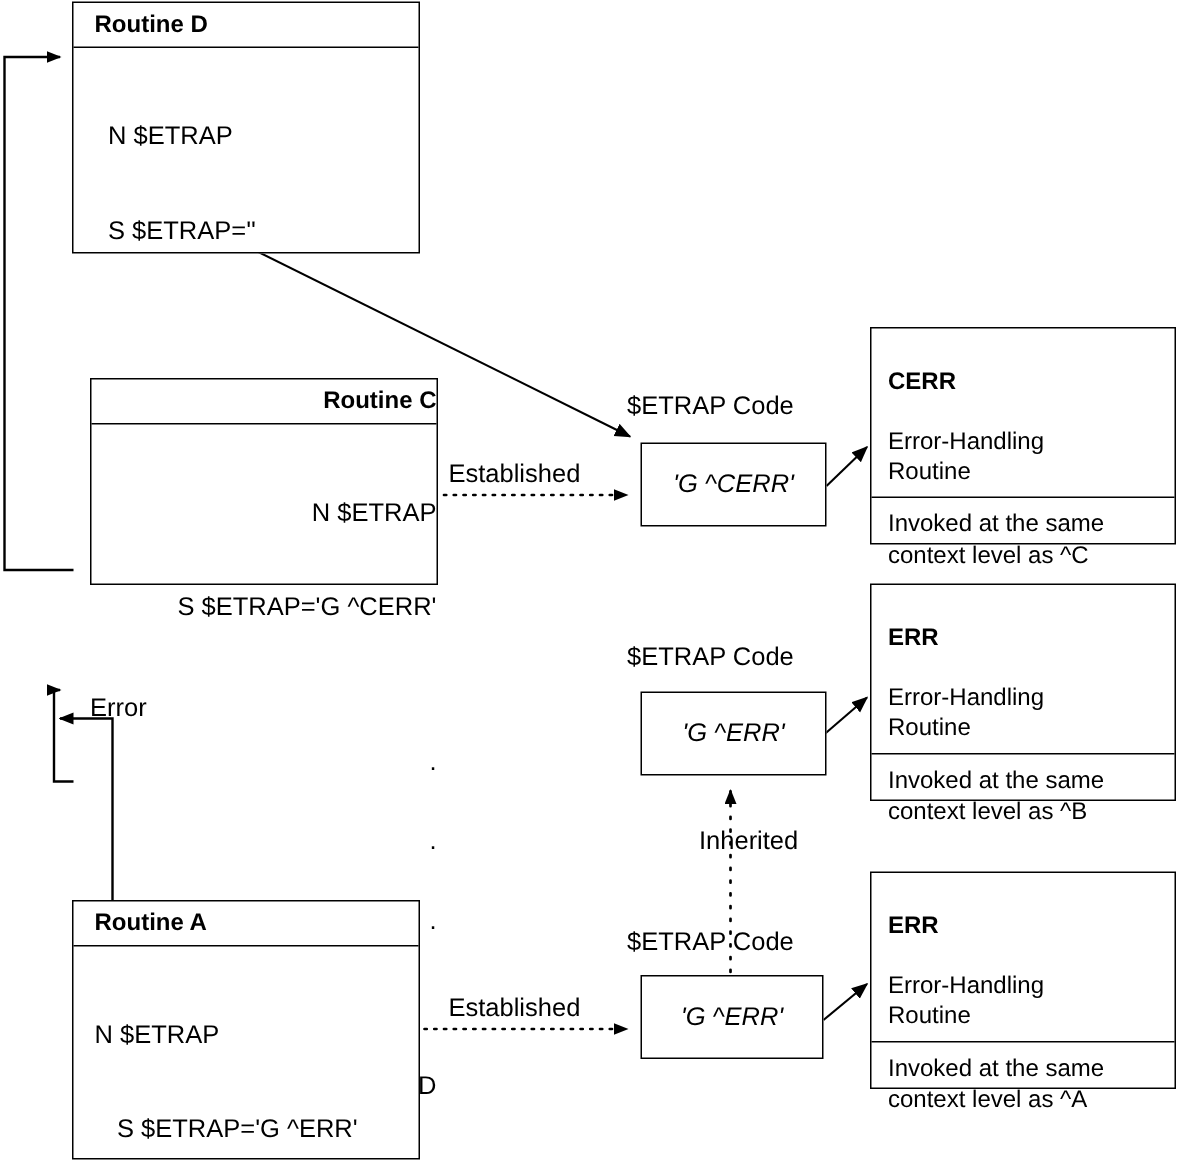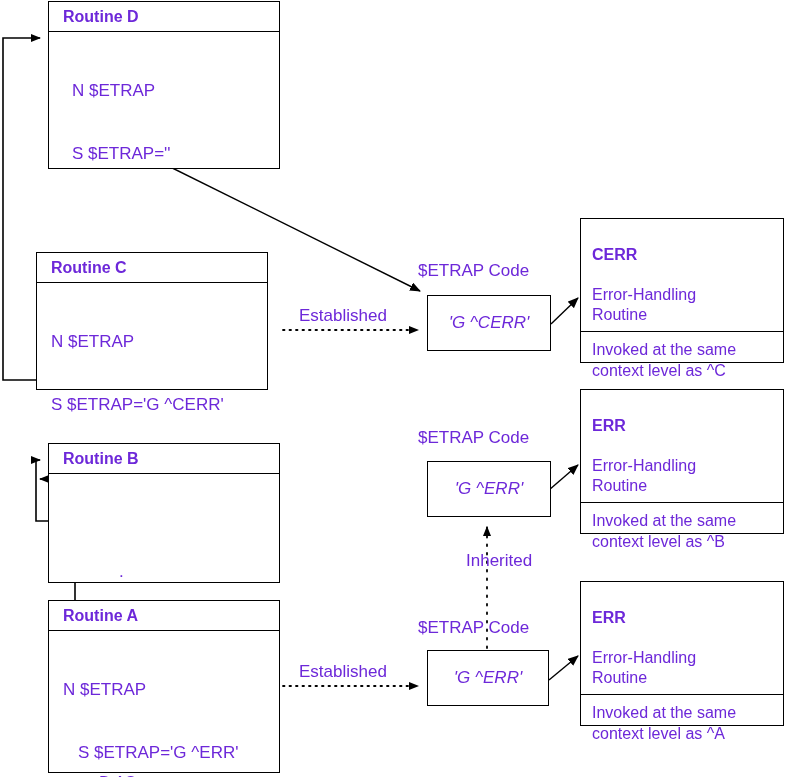--- a/index.html
+++ b/index.html
@@ -6,21 +6,21 @@
     margin: 0;
     padding: 0;
     background: #ffffff;
   }
   #canvas {
     position: relative;
     width: 787px;
     height: 777px;
     background: #ffffff;
     font-family: "Liberation Sans", sans-serif;
-    color: #6d28d9;
+    color: #000000;
     overflow: hidden;
   }
   svg.edges {
     position: absolute;
     left: 0; top: 0;
     width: 787px;
     height: 777px;
     pointer-events: none;
   }
   .box {
@@ -149,46 +149,34 @@
       <div style="padding-left:13px;">S $ETRAP=''</div>
       <div style="padding-left:29px; padding-top:3px;">
         <span class="vdots">.</span>
         <span class="vdots">.</span>
         <span class="vdots">.</span>
       </div>
       <div style="padding-left:1px; padding-top:9px;">Error</div>
     </div>
   </div>
 
-  <div class="box" style="left:36px; top:252px; width:232px; height:138px;">
+  <div class="box" style="left:60px; top:252px; width:232px; height:138px;text-align:right;">
     <div class="box-hdr">Routine C</div>
     <div class="box-body">
       <div style="padding-left:4px;">N $ETRAP</div>
       <div style="padding-left:4px;">S $ETRAP='G ^CERR'</div>
       <div style="padding-left:22px; padding-top:3px;">
         <span class="vdots">.</span>
         <span class="vdots">.</span>
         <span class="vdots">.</span>
       </div>
       <div style="padding-left:4px; padding-top:10px;">D ^D</div>
     </div>
   </div>
 
-  <div class="box" style="left:48px; top:443px; width:232px; height:140px;">
-    <div class="box-hdr">Routine B</div>
-    <div class="box-body" style="padding-top:8px;">
-      <div style="padding-left:60px;">
-        <span class="vdots">.</span>
-        <span class="vdots">.</span>
-        <span class="vdots">.</span>
-      </div>
-      <div style="padding-left:40px; padding-top:5px;">D ^C</div>
-      
-    </div>
-  </div>
 
   <div class="box" style="left:48px; top:600px; width:232px; height:173px;">
     <div class="box-hdr">Routine A</div>
     <div class="box-body">
       <div style="padding-left:4px;">N $ETRAP</div>
       <div style="padding-left:4px;margin-left:15px;">S $ETRAP='G ^ERR'</div>
       
       
     </div>
   </div>

